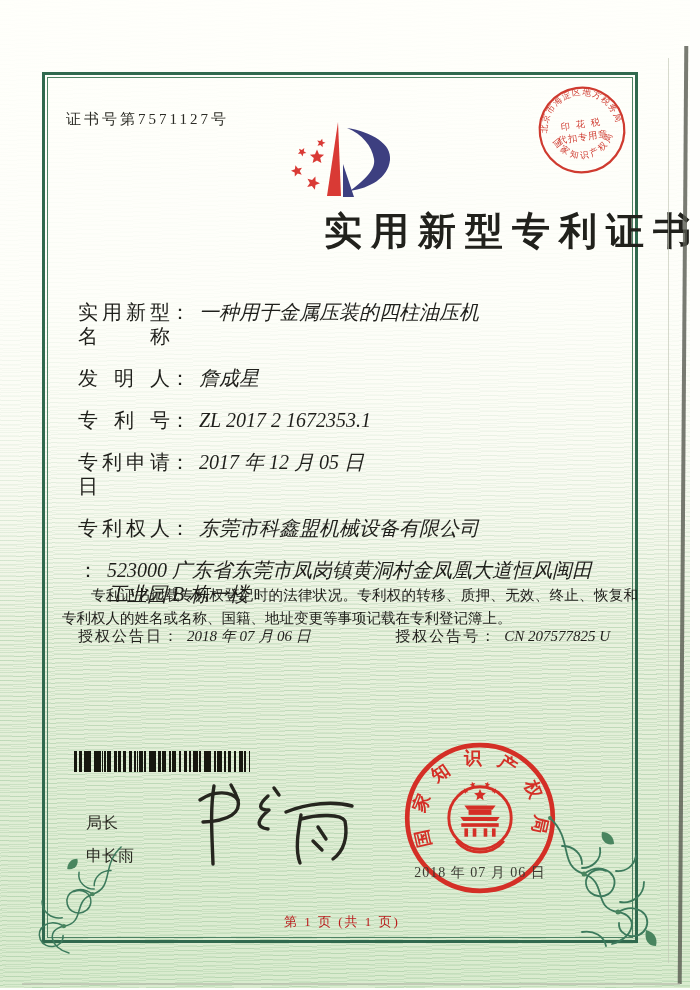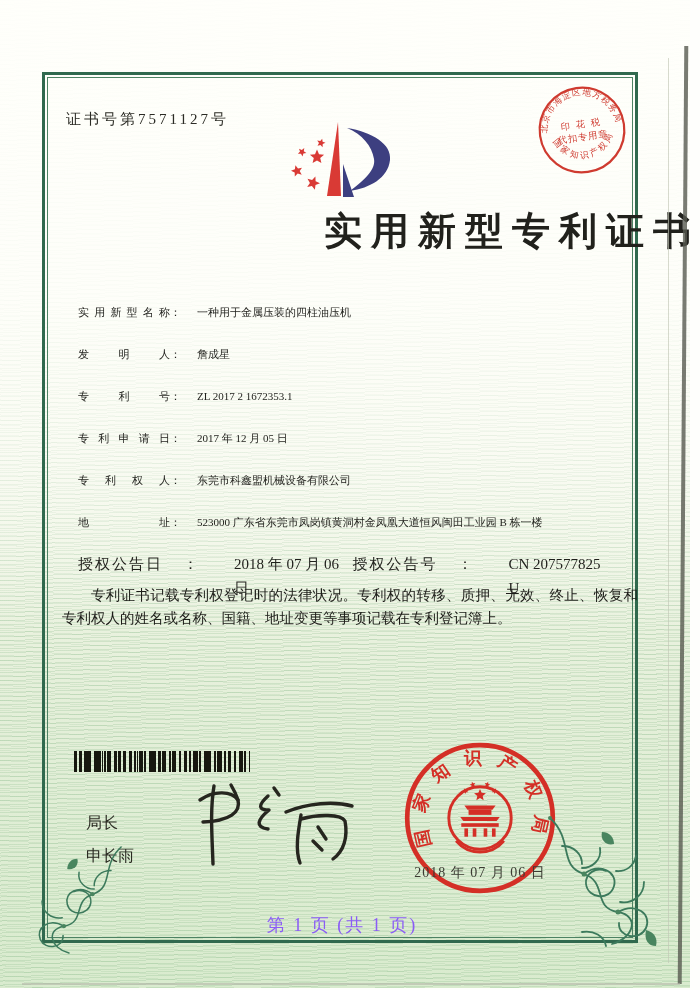--- a/index.html
+++ b/index.html
@@ -26,45 +26,45 @@
   .cert-border{position:absolute;left:42px;top:72px;width:596px;height:871px;box-sizing:border-box;border:3px solid #30694e;}
   .cert-border-inner{position:absolute;left:2px;top:2px;right:2px;bottom:2px;border:1px solid #4d8263;}
 
   .cert-no{position:absolute;left:66px;top:110px;font-size:15px;letter-spacing:3px;color:#2b2b25;}
   .title{position:absolute;left:0;right:0;top:206px;text-align:right;font-size:38px;font-weight:bold;letter-spacing:9px;color:#21211c;}
 
   .logo{position:absolute;left:288px;top:112px;width:110px;height:92px;}
   .revenue-stamp{position:absolute;left:536px;top:84px;width:92px;height:92px;transform:rotate(-8deg);}
 
   .fields{position:absolute;left:78px;top:300px;width:532px;}
-  .field-row{display:flex;font-size:11px;line-height:24px;margin-bottom:18px;}
+  .field-row{display:flex;font-size:20px;line-height:24px;margin-bottom:18px;}
   .flabel{flex:none;width:92px;text-align:justify;text-align-last:justify;}
   .fcolon{flex:none;}
-  .fvalue{flex:1;margin-left:16px;}
-  .grant-pair{display:flex;gap:20px;}
+  .fvalue{flex:1;margin-left:9px;font-style:italic;}
+  .grant-pair{display:flex;}
   .grant-row{display:flex;justify-content:space-between;font-size:15px;line-height:24px;}
   .grant-row .flabel{width:auto;letter-spacing:2px;}
 
   .paras{position:absolute;left:62px;top:584px;width:576px;font-size:14.5px;line-height:23px;text-align:justify;color:#1c1c18;}
   .paras p{margin:0;text-indent:2em;}
 
   .barcode{position:absolute;left:74px;top:751px;width:176px;height:21px;
     background-image:
       repeating-linear-gradient(90deg,#17170f 0 2px,transparent 2px 5px),
       repeating-linear-gradient(90deg,#17170f 0 1px,transparent 1px 7px),
       repeating-linear-gradient(90deg,#17170f 0 3px,transparent 3px 11px);
   }
 
   .signer{position:absolute;left:86px;top:806px;font-size:16px;line-height:33px;color:#2a2a22;}
   .signature{position:absolute;left:182px;top:770px;width:178px;height:106px;}
 
   .seal{position:absolute;left:402px;top:740px;width:156px;height:156px;}
   .seal-date{position:absolute;left:400px;top:864px;width:160px;text-align:center;font-size:14px;letter-spacing:1px;color:#3b3b33;}
 
-  .footer{position:absolute;left:0;right:16px;top:913px;text-align:center;font-size:18px;letter-spacing:2px;color:#8b5cf6;}
+  .footer{position:absolute;left:0;right:16px;top:913px;text-align:center;font-size:13px;letter-spacing:2px;color:#b91c1c;}
 
   .orn{position:absolute;}
   .orn-br{left:548px;top:812px;width:116px;height:145px;}
   .orn-bl{left:16px;top:842px;width:116px;height:122px;transform:scaleX(-1);}
 </style>
 </head>
 <body>
 
 <div class="page">
   <div class="paper"></div>
@@ -122,21 +122,20 @@
       <span class="flabel">专利申请日</span>
         <span class="fcolon">：</span>
       <span class="fvalue">2017 年 12 月 05 日</span>
     </div>
     <div class="field-row">
       <span class="flabel">专利权人</span>
         <span class="fcolon">：</span>
       <span class="fvalue">东莞市科鑫盟机械设备有限公司</span>
     </div>
     <div class="field-row">
-      <span class="flabel">地址</span>
         <span class="fcolon">：</span>
       <span class="fvalue">523000 广东省东莞市凤岗镇黄洞村金凤凰大道恒风闽田工业园 B 栋一楼</span>
     </div>
     <div class="grant-row">
       <span class="grant-pair">
         <span class="flabel">授权公告日</span>
           <span class="fcolon">：</span>
         <span class="fvalue">2018 年 07 月 06 日</span>
       </span>
       <span class="grant-pair">

